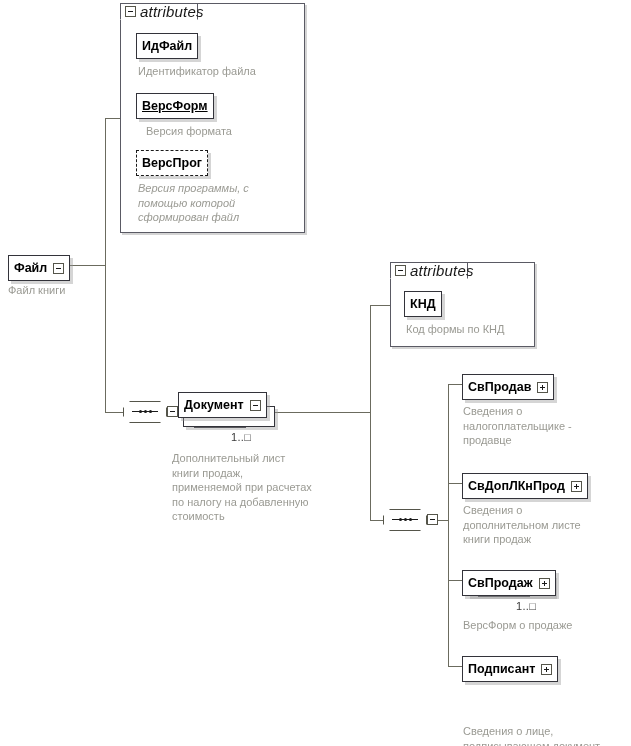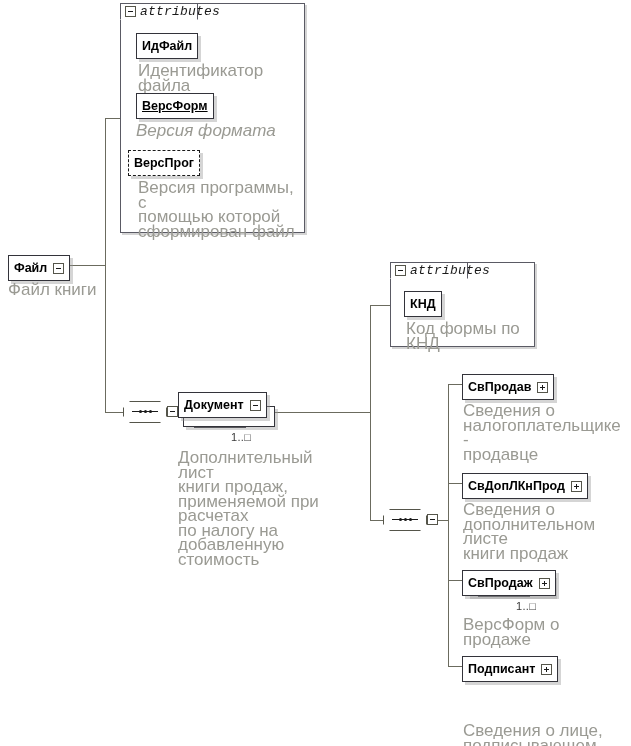--- a/index.html
+++ b/index.html
@@ -42,24 +42,24 @@
     box-sizing: border-box;
     border: 1px solid #5a5a64;
     border-bottom: 1px solid #ffffff;
     background: #ffffff;
     display: flex;
     align-items: center;
     padding: 0 6px 0 4px;
     z-index: 3;
   }
   .attr-tab-label {
-    font-size: 13px;
+    font-size: 15px;
     font-style: italic;
     color: #1a1a1a;
-    font-family: Liberation Mono, monospace;
+    font-family: Liberation Sans, sans-serif;
     margin-left: 4px;
     letter-spacing: .2px;
   }
   .attr-body {
     position: absolute;
     left: 0;
     right: 0;
     bottom: 0;
     top: 16px;
   }
@@ -128,21 +128,21 @@
     border: 1px solid #33333a;
     background: #ffffff;
     height: 21px;
     z-index: 1;
     box-shadow: 3px 3px 0 rgba(150,150,150,0.40);
   }
 
   
   .desc {
     position: absolute;
-    font-size: 17px;
+    font-size: 11px;
     line-height: 14.5px;
     color: #9a9a93;
     font-family: "Liberation Sans", sans-serif;
     white-space: pre-line;
   }
 
   
   .card {
     position: absolute;
     font-size: 11px;
@@ -251,26 +251,26 @@
   </div>
 
   <div class="nodebox" style="left:136px; top:33px;">
     <span class="nb-label">ИдФайл</span>
   </div>
   <div class="desc" style="left:138px; top:64px; width:160px;">Идентификатор файла</div>
 
   <div class="nodebox" style="left:136px; top:93px;text-decoration:underline;">
     <span class="nb-label">ВерсФорм</span>
   </div>
-  <div class="desc" style="left:136px; top:124px; width:160px;font-style:italic;">Версия формата</div>
-
-  <div class="nodebox optional" style="left:128px; top:150px;">
+  <div class="desc" style="left:146px; top:124px; width:160px;">Версия формата</div>
+
+  <div class="nodebox optional" style="left:136px; top:150px;">
     <span class="nb-label">ВерсПрог</span>
   </div>
-  <div class="desc" style="left:138px; top:181px; width:158px;">Версия программы, с
+  <div class="desc" style="left:138px; top:181px; width:158px;font-style:italic;">Версия программы, с
 помощью которой
 сформирован файл</div>
 
   <div class="seq" style="left:123px; top:401px;">
     <div class="oct"></div>
     <div class="seq-dots">
         <i></i>
         <i></i>
         <i></i>
       </div>
@@ -278,21 +278,21 @@
   </div>
 
   <div class="stack-back" style="left:183px; top:406px; width:92px;"></div>
   <div class="nodebox" style="left:178px; top:392px;">
     <span class="nb-label">Документ</span>
     <span class="pm-box nb-toggle"></span>
   </div>
   <div class="card-bracket" style="left:194px; top:421px; width:52px;"></div>
   <div class="card-tick" style="left:242px; top:422px;"></div>
   <div class="card" style="left:231px; top:431px;">1..□</div>
-  <div class="desc" style="left:178px; top:451px; width:168px;">Дополнительный лист
+  <div class="desc" style="left:172px; top:451px; width:168px;">Дополнительный лист
 книги продаж,
 применяемой при расчетах
 по налогу на добавленную
 стоимость</div>
 
   <div class="attr-box" style="left:390px; top:262px; width:145px; height:85px;">
     <div class="attr-tab" style="width:78px;">
       <span class="pm-box"></span>
       <span class="attr-tab-label">attributes</span>
     </div>

